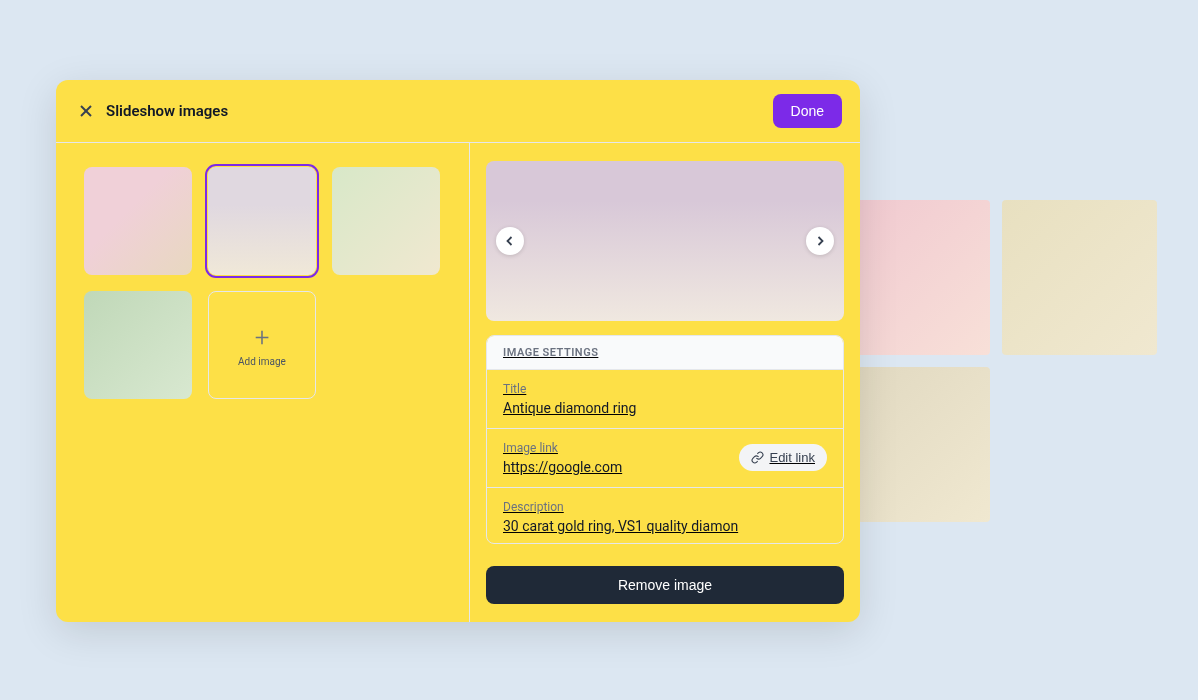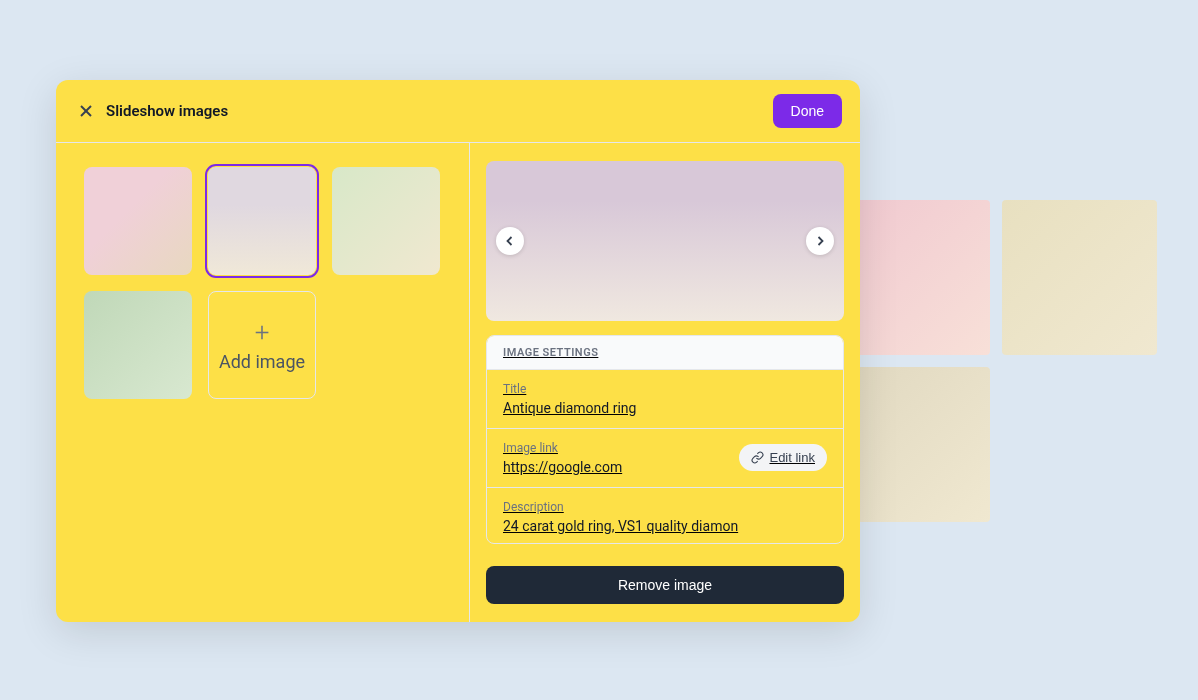--- a/index.html
+++ b/index.html
@@ -114,21 +114,21 @@
   border: 1px solid #e5e7eb;
   border-radius: 8px;
   display: flex;
   flex-direction: column;
   align-items: center;
   justify-content: center;
   cursor: pointer;
   gap: 6px;
 }
 .add-image .plus { font-size: 26px; color: #6b7280; font-weight: 300; line-height: 1; }
-.add-image .label { font-size: 18px; color: #4b5563; }
+.add-image .label { font-size: 10px; color: #4b5563; }
 
 .right-panel {
   flex: 1;
   padding: 18px 16px;
   display: flex;
   flex-direction: column;
 }
 .preview-wrap {
   position: relative;
   width: 100%;
@@ -293,21 +293,21 @@
                 <path d="M10 13a5 5 0 0 0 7.54.54l3-3a5 5 0 0 0-7.07-7.07l-1.72 1.71"></path>
                 <path d="M14 11a5 5 0 0 0-7.54-.54l-3 3a5 5 0 0 0 7.07 7.07l1.71-1.71"></path>
               </svg>
             <span>Edit link</span>
           </button>
         </div>
 
         <div class="settings-row">
           <div class="col">
             <div class="settings-label">Description</div>
-            <div class="settings-value">24 carat gold ring, VS1 quality diamon</div>
+            <div class="settings-value">30 carat gold ring, VS1 quality diamon</div>
           </div>
         </div>
       </div>
 
       <button class="remove-btn">Remove image</button>
     </div>
   </div>
 </div>
 
 </body></html>

